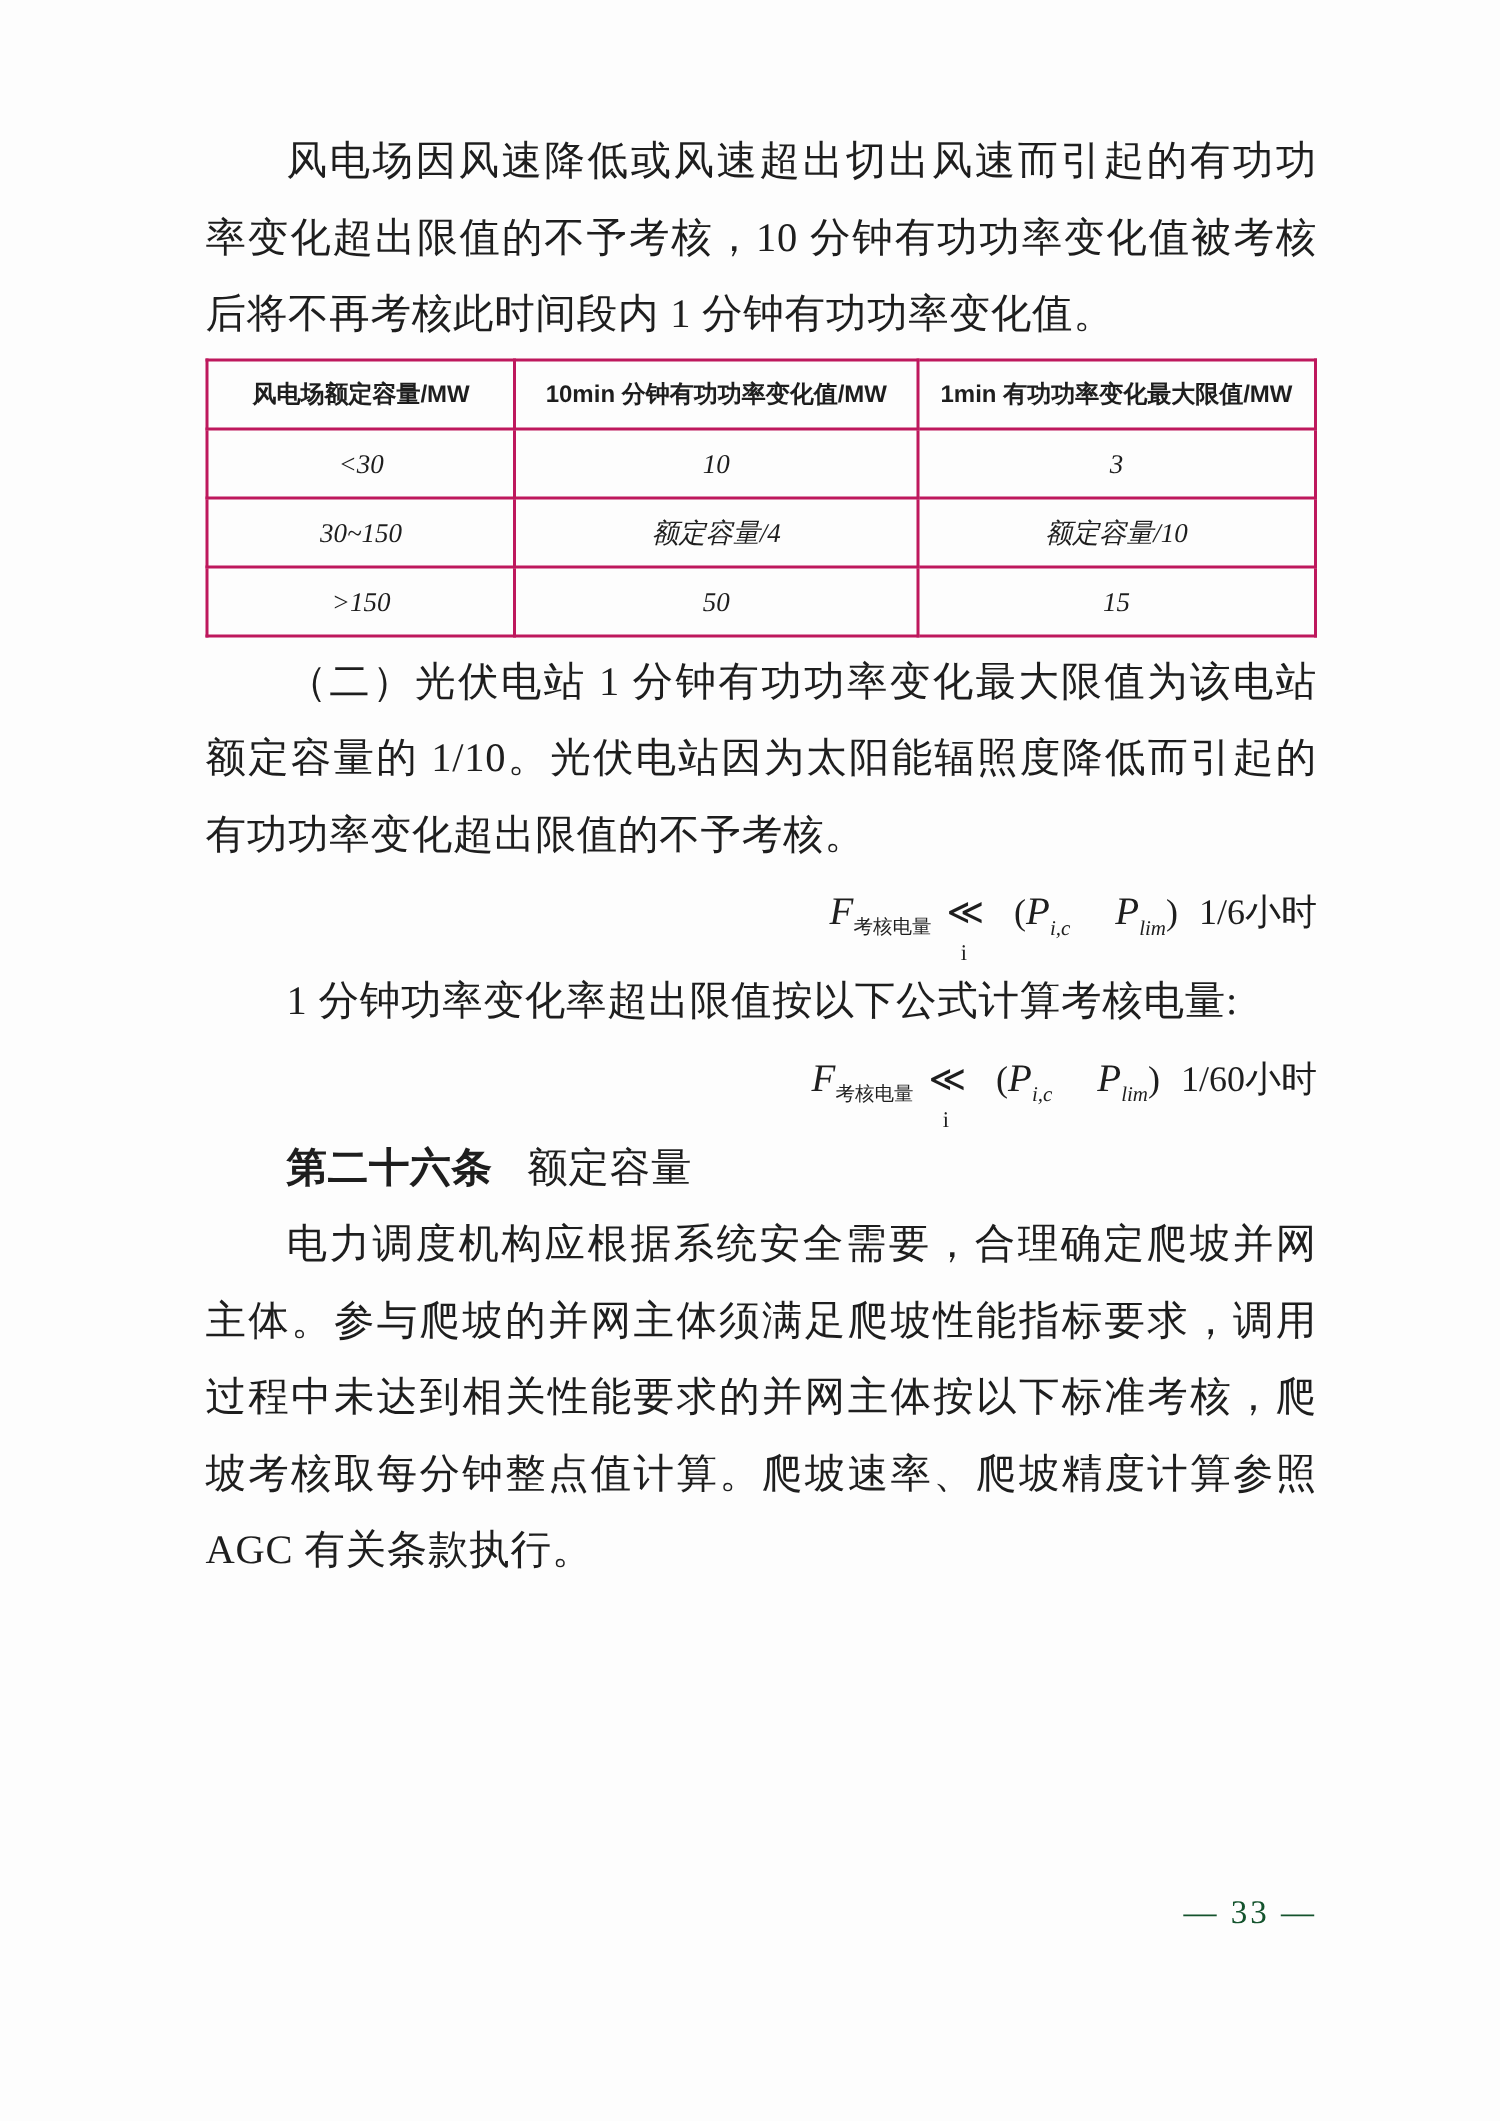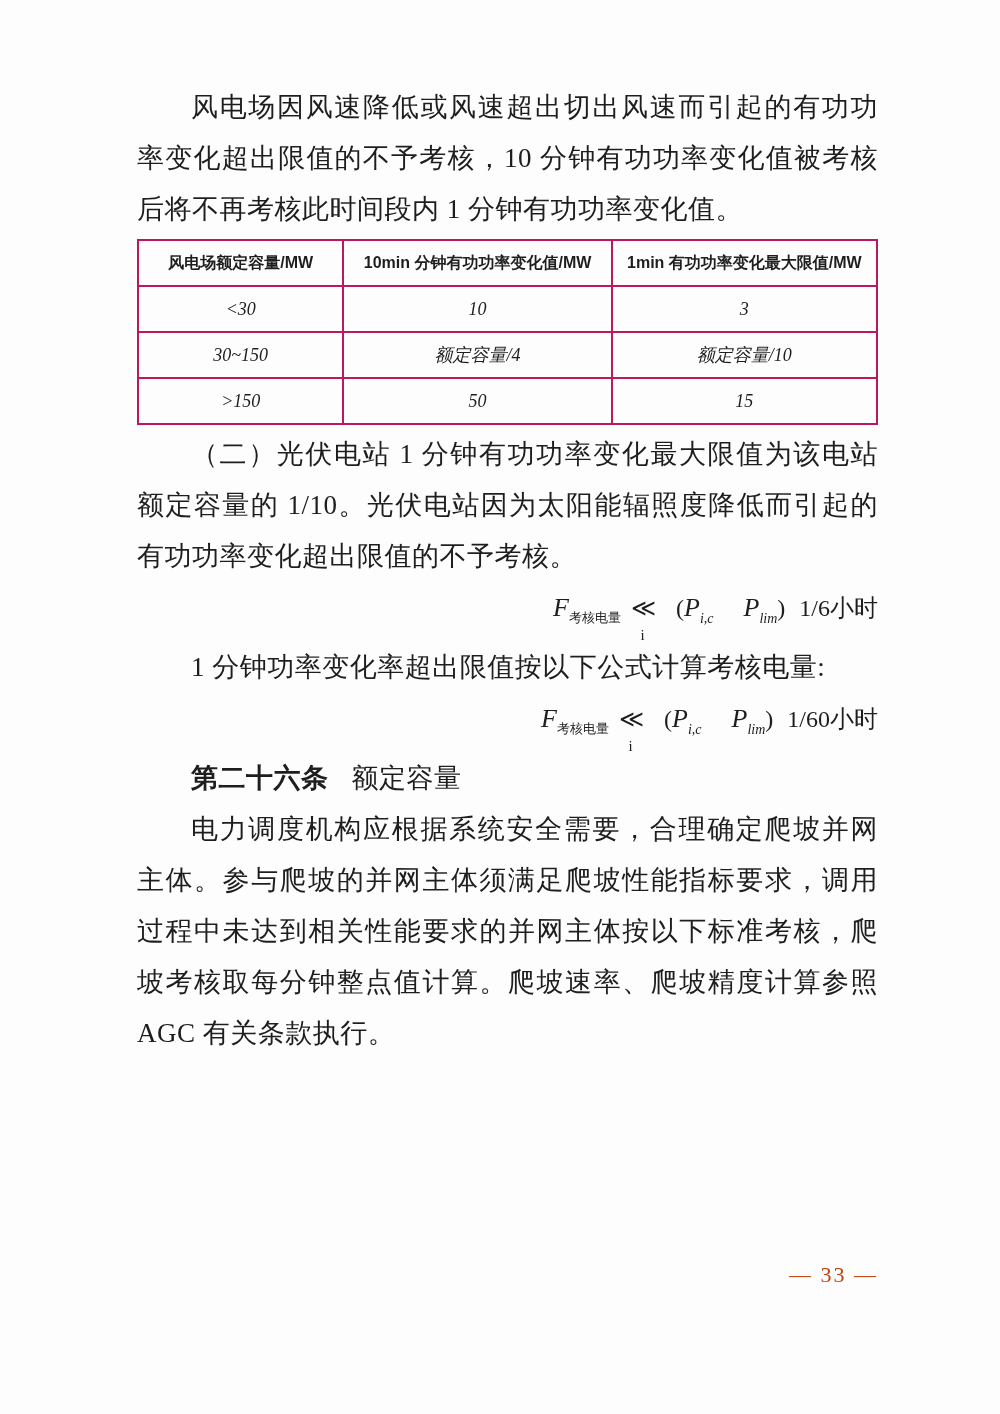--- a/index.html
+++ b/index.html
@@ -64,21 +64,21 @@
   .f-p2 { margin-left:30px; }
   .f-rhs { margin-left:14px; }
   .inline-sub { font-size:16px; vertical-align:-6px; }
   .heading-num { font-weight:bold;margin-top:45px; }
   .heading-title { margin-left:0.85em; }
   .page-number {
     position:absolute;
     right:122px; bottom:126px;
     font-size:22px;
     letter-spacing:2px;
-    color:#c2410c;
+    color:#14532d;
   }
 </style>
 </head>
 <body>
 
 <div class="page">
   <div class="content">
 
     <p class="para">风电场因风速降低或风速超出切出风速而引起的有功功率变化超出限值的不予考核，10 分钟有功功率变化值被考核后将不再考核此时间段内 1 分钟有功功率变化值。</p>
 

